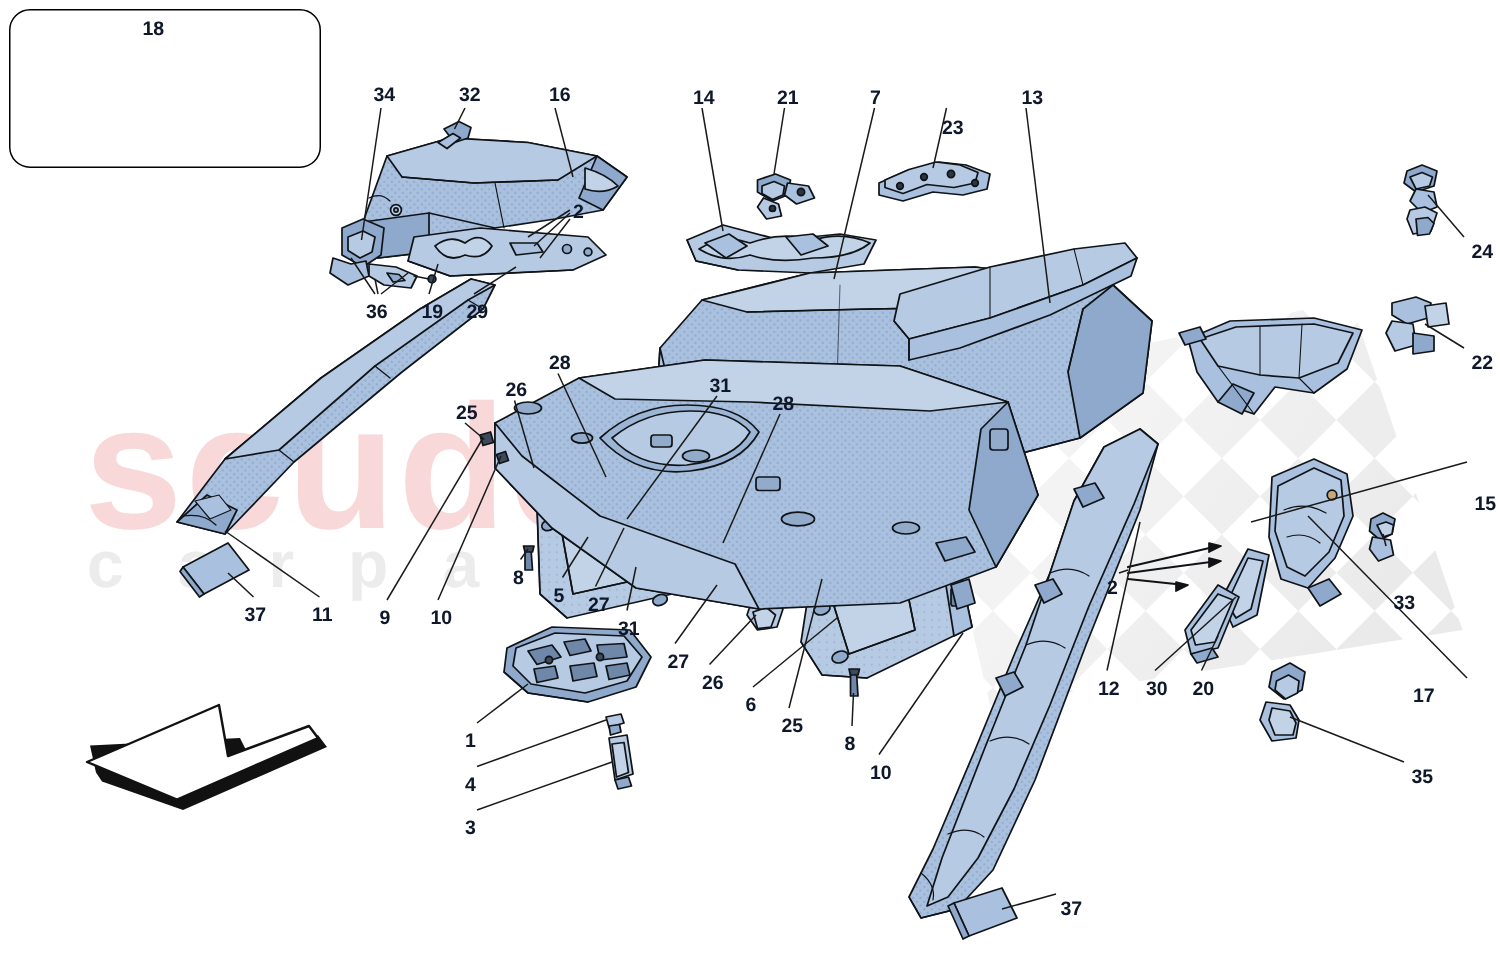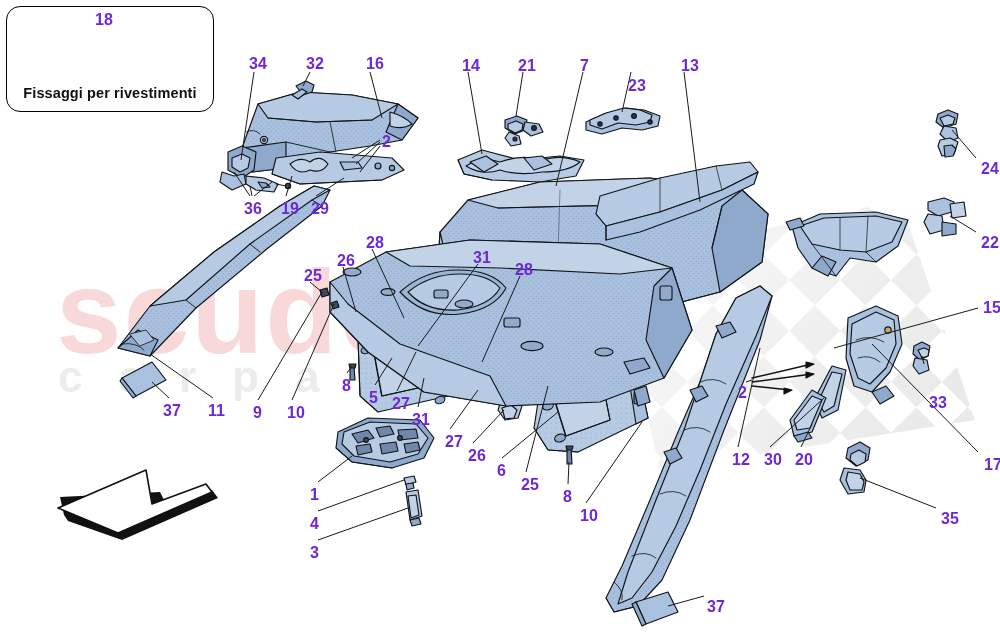--- a/index.html
+++ b/index.html
@@ -1,21 +1,21 @@
 <!DOCTYPE html>
 <html><head>
 <meta charset="utf-8">
 <style>
   html,body{margin:0;padding:0;background:#ffffff;}
   body{width:1000px;height:636px;overflow:hidden;
        font-family:"Liberation Sans",sans-serif;}
   #stage{position:relative;width:1000px;height:636px;background:#fff;overflow:hidden;}
   #stage svg.layer{position:absolute;left:0;top:0;width:1000px;height:636px;}
   .num{position:absolute;font-family:"Liberation Sans",sans-serif;font-weight:bold;
-       font-size:16px;color:#6d28d9;line-height:1;white-space:nowrap;}
+       font-size:13px;color:#0f172a;line-height:1;white-space:nowrap;}
   #legend{position:absolute;left:6px;top:6px;width:208px;height:106px;
           border:1.6px solid #000;border-radius:14px;background:#fff;box-sizing:border-box;}
   #legend .l1,#legend .l2{position:absolute;width:100%;text-align:center;
           font-weight:bold;font-size:14.5px;color:#111;letter-spacing:.1px;}
   #legend .l1{top:78px;}
   #legend .l2{top:96px;}
   .wm{position:absolute;pointer-events:none;}
   .wm-main{left:56px;top:244px;font-size:118px;font-weight:bold;color:#f8d8d8;
            letter-spacing:2px;font-family:"Liberation Sans",sans-serif;}
   .wm-sub{left:58px;top:352px;font-size:44px;font-weight:bold;color:#ececec;
@@ -498,21 +498,20 @@
 
   <svg class="layer">
     <g>
       <path d="M64 515 L68 521 L122 540 L218 498 L212 490 L168 508 L160 492
                L60 497 Z" fill="#111111"></path>
       <path d="M58 508 L118 533 L212 492 L206 484 L152 504 L146 470 Z" fill="#ffffff" stroke="#111111" stroke-width="1.6" stroke-linejoin="round"></path>
     </g>
   </svg>
 
   <div id="legend">
-    <div class="l1">Fissaggi per rivestimenti</div>
   </div>
 
   <div id="callouts">
       <div class="num" style="left: 95px; top: 12px;">18</div>
       <div class="num" style="left: 249px; top: 56px;">34</div>
       <div class="num" style="left: 306px; top: 56px;">32</div>
       <div class="num" style="left: 366px; top: 56px;">16</div>
       <div class="num" style="left: 462px; top: 58px;">14</div>
       <div class="num" style="left: 518px; top: 58px;">21</div>
       <div class="num" style="left: 580px; top: 58px;">7</div>
@@ -522,41 +521,41 @@
       <div class="num" style="left: 981px; top: 161px;">24</div>
       <div class="num" style="left: 244px; top: 201px;">36</div>
       <div class="num" style="left: 281px; top: 201px;">19</div>
       <div class="num" style="left: 311px; top: 201px;">29</div>
       <div class="num" style="left: 981px; top: 235px;">22</div>
       <div class="num" style="left: 366px; top: 235px;">28</div>
       <div class="num" style="left: 337px; top: 253px;">26</div>
       <div class="num" style="left: 473px; top: 250px;">31</div>
       <div class="num" style="left: 515px; top: 262px;">28</div>
       <div class="num" style="left: 304px; top: 268px;">25</div>
-      <div class="num" style="left: 983px; top: 300px;">15</div>
+      <div class="num" style="left: 983px; top: 329px;">15</div>
       <div class="num" style="left: 929px; top: 367px; margin-top: 28px;">33</div>
       <div class="num" style="left: 342px; top: 378px;">8</div>
       <div class="num" style="left: 369px; top: 390px;">5</div>
       <div class="num" style="left: 163px; top: 403px;">37</div>
       <div class="num" style="left: 208px; top: 403px;">11</div>
       <div class="num" style="left: 253px; top: 405px;">9</div>
       <div class="num" style="left: 287px; top: 405px;">10</div>
       <div class="num" style="left: 392px; top: 396px;">27</div>
       <div class="num" style="left: 412px; top: 412px;">31</div>
       <div class="num" style="left: 738px; top: 385px;">2</div>
       <div class="num" style="left: 445px; top: 434px;">27</div>
       <div class="num" style="left: 468px; top: 448px;">26</div>
       <div class="num" style="left: 497px; top: 463px;">6</div>
       <div class="num" style="left: 521px; top: 477px;">25</div>
       <div class="num" style="left: 563px; top: 489px;">8</div>
       <div class="num" style="left: 580px; top: 508px;">10</div>
       <div class="num" style="left: 732px; top: 452px;">12</div>
       <div class="num" style="left: 764px; top: 452px;">30</div>
       <div class="num" style="left: 795px; top: 452px;">20</div>
-      <div class="num" style="left: 942px; top: 457px; margin-left: 42px;">17</div>
+      <div class="num" style="left: 942px; top: 457px;">17</div>
       <div class="num" style="left: 310px; top: 487px;">1</div>
       <div class="num" style="left: 310px; top: 516px;">4</div>
       <div class="num" style="left: 310px; top: 545px;">3</div>
       <div class="num" style="left: 941px; top: 511px;">35</div>
       <div class="num" style="left: 707px; top: 599px;">37</div>
     </div>
 
 </div>
 
 </body></html>

